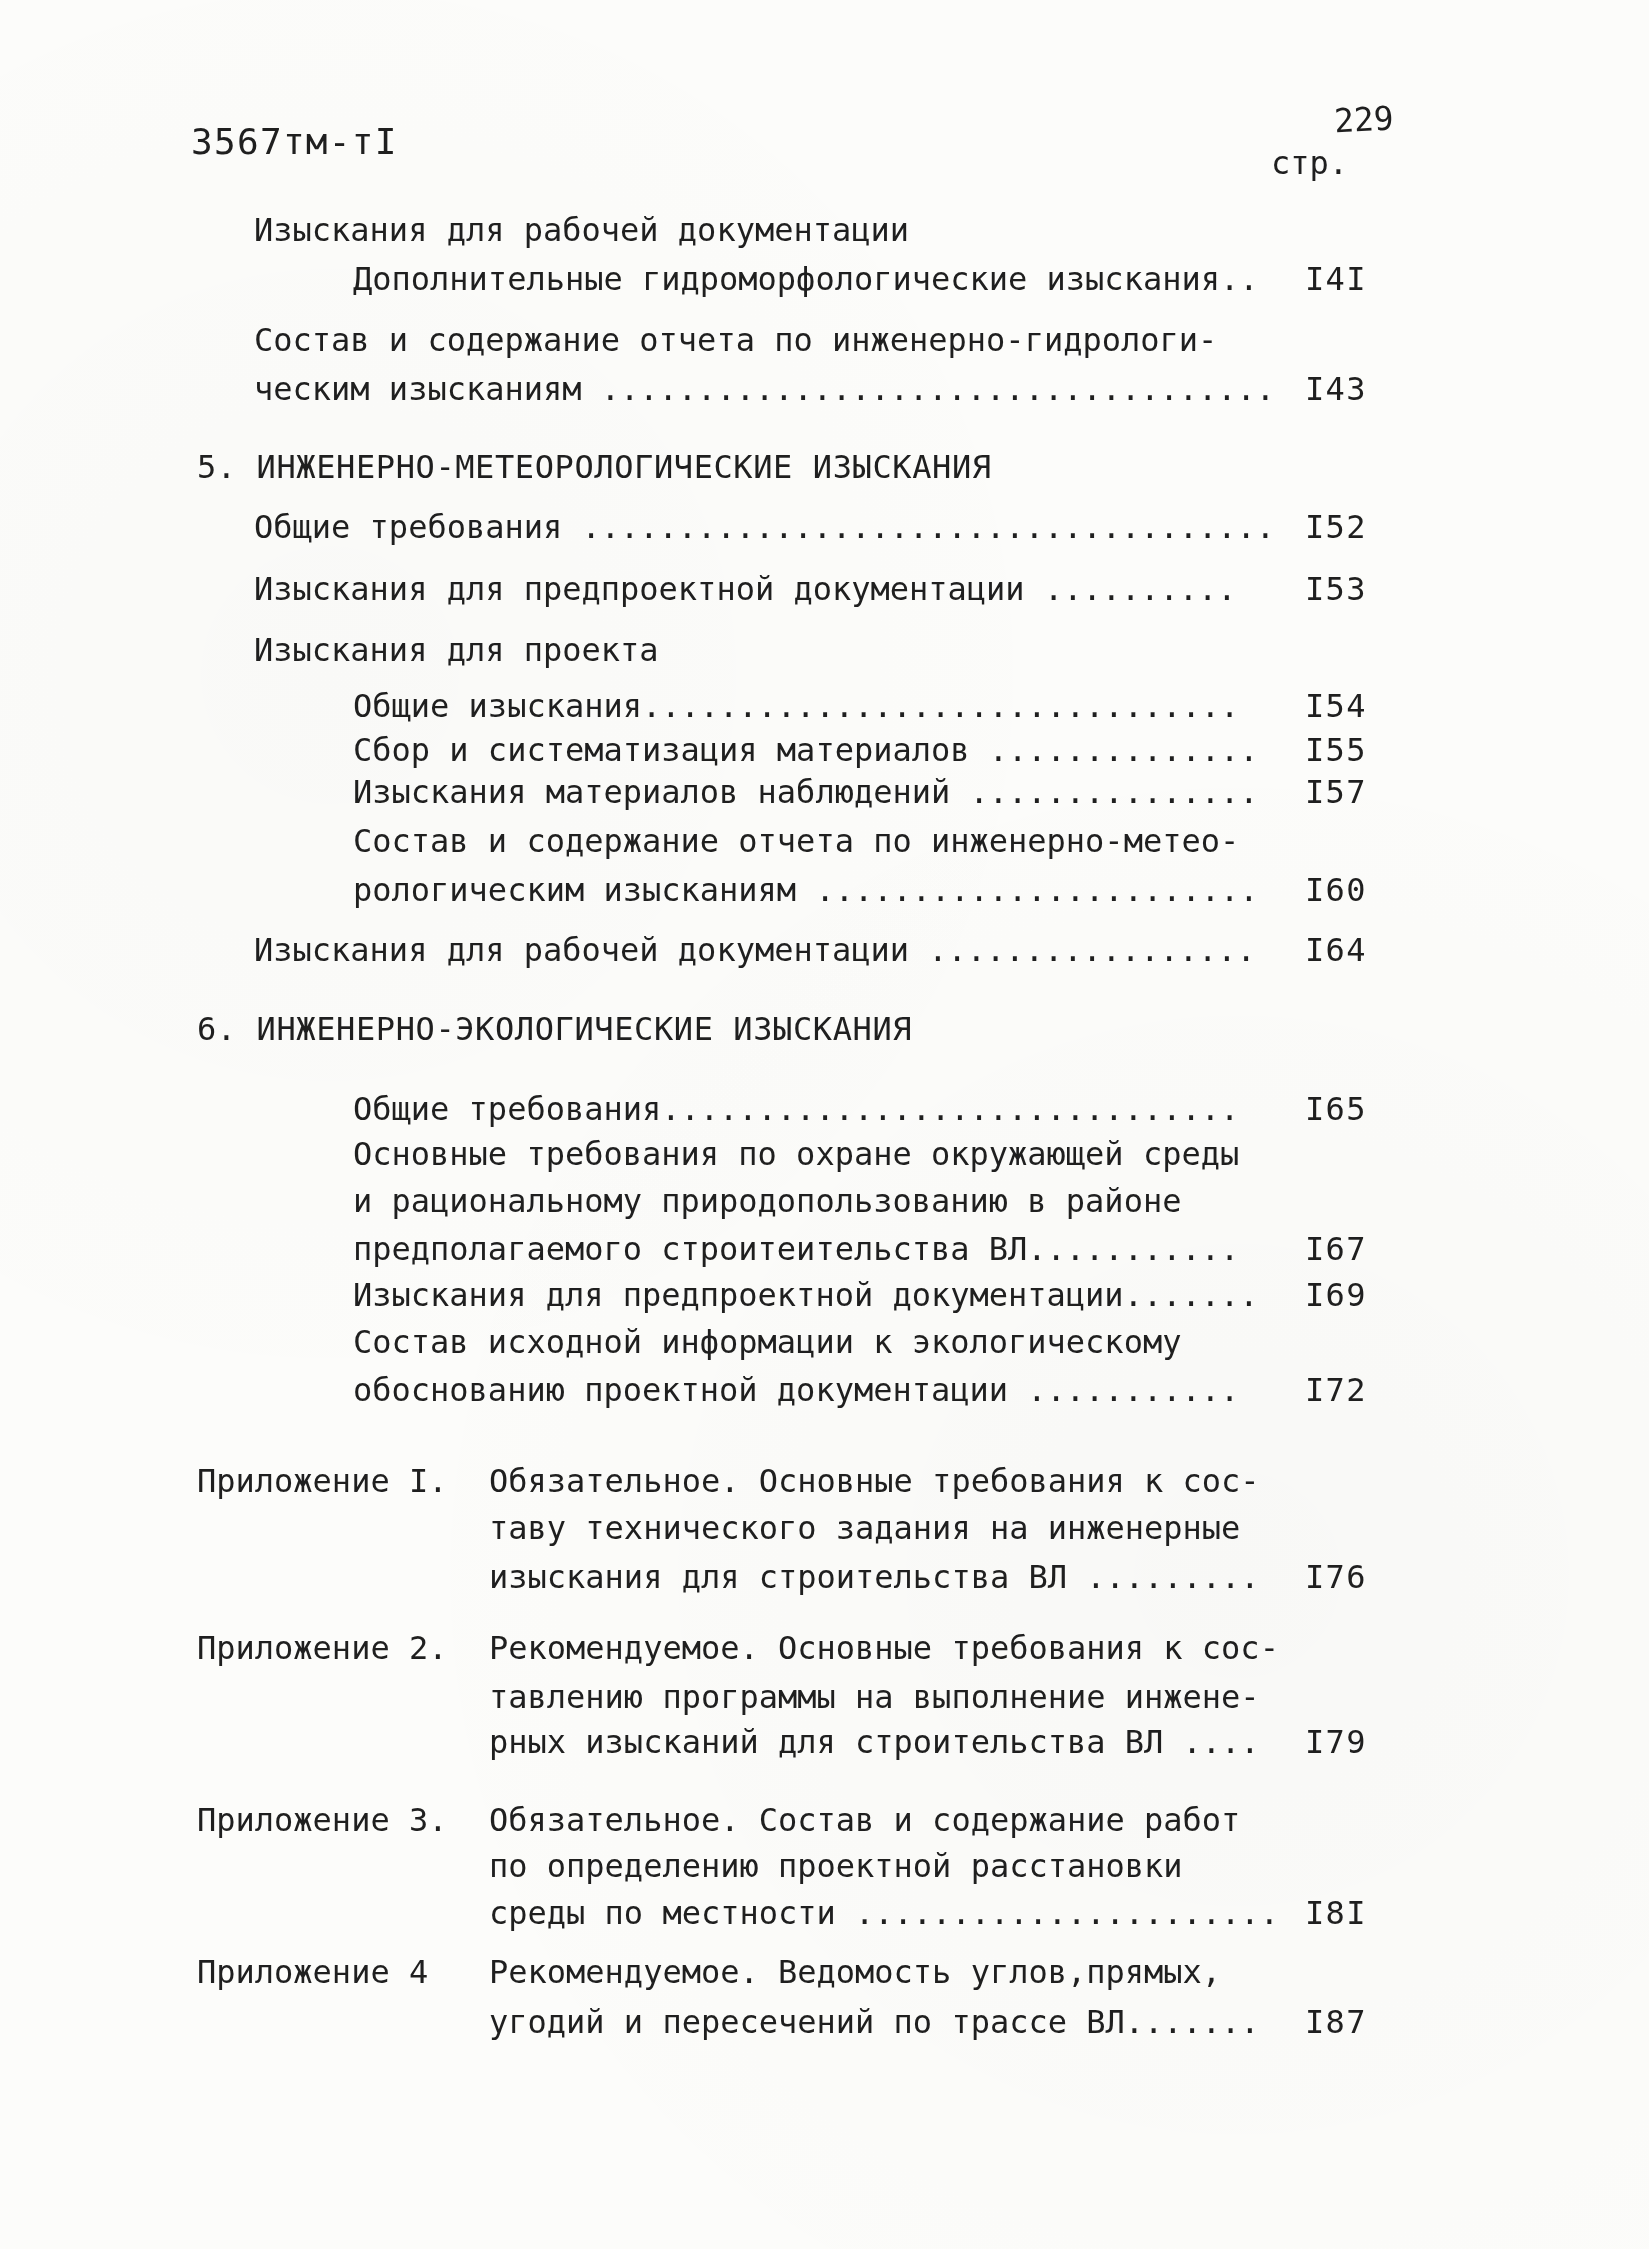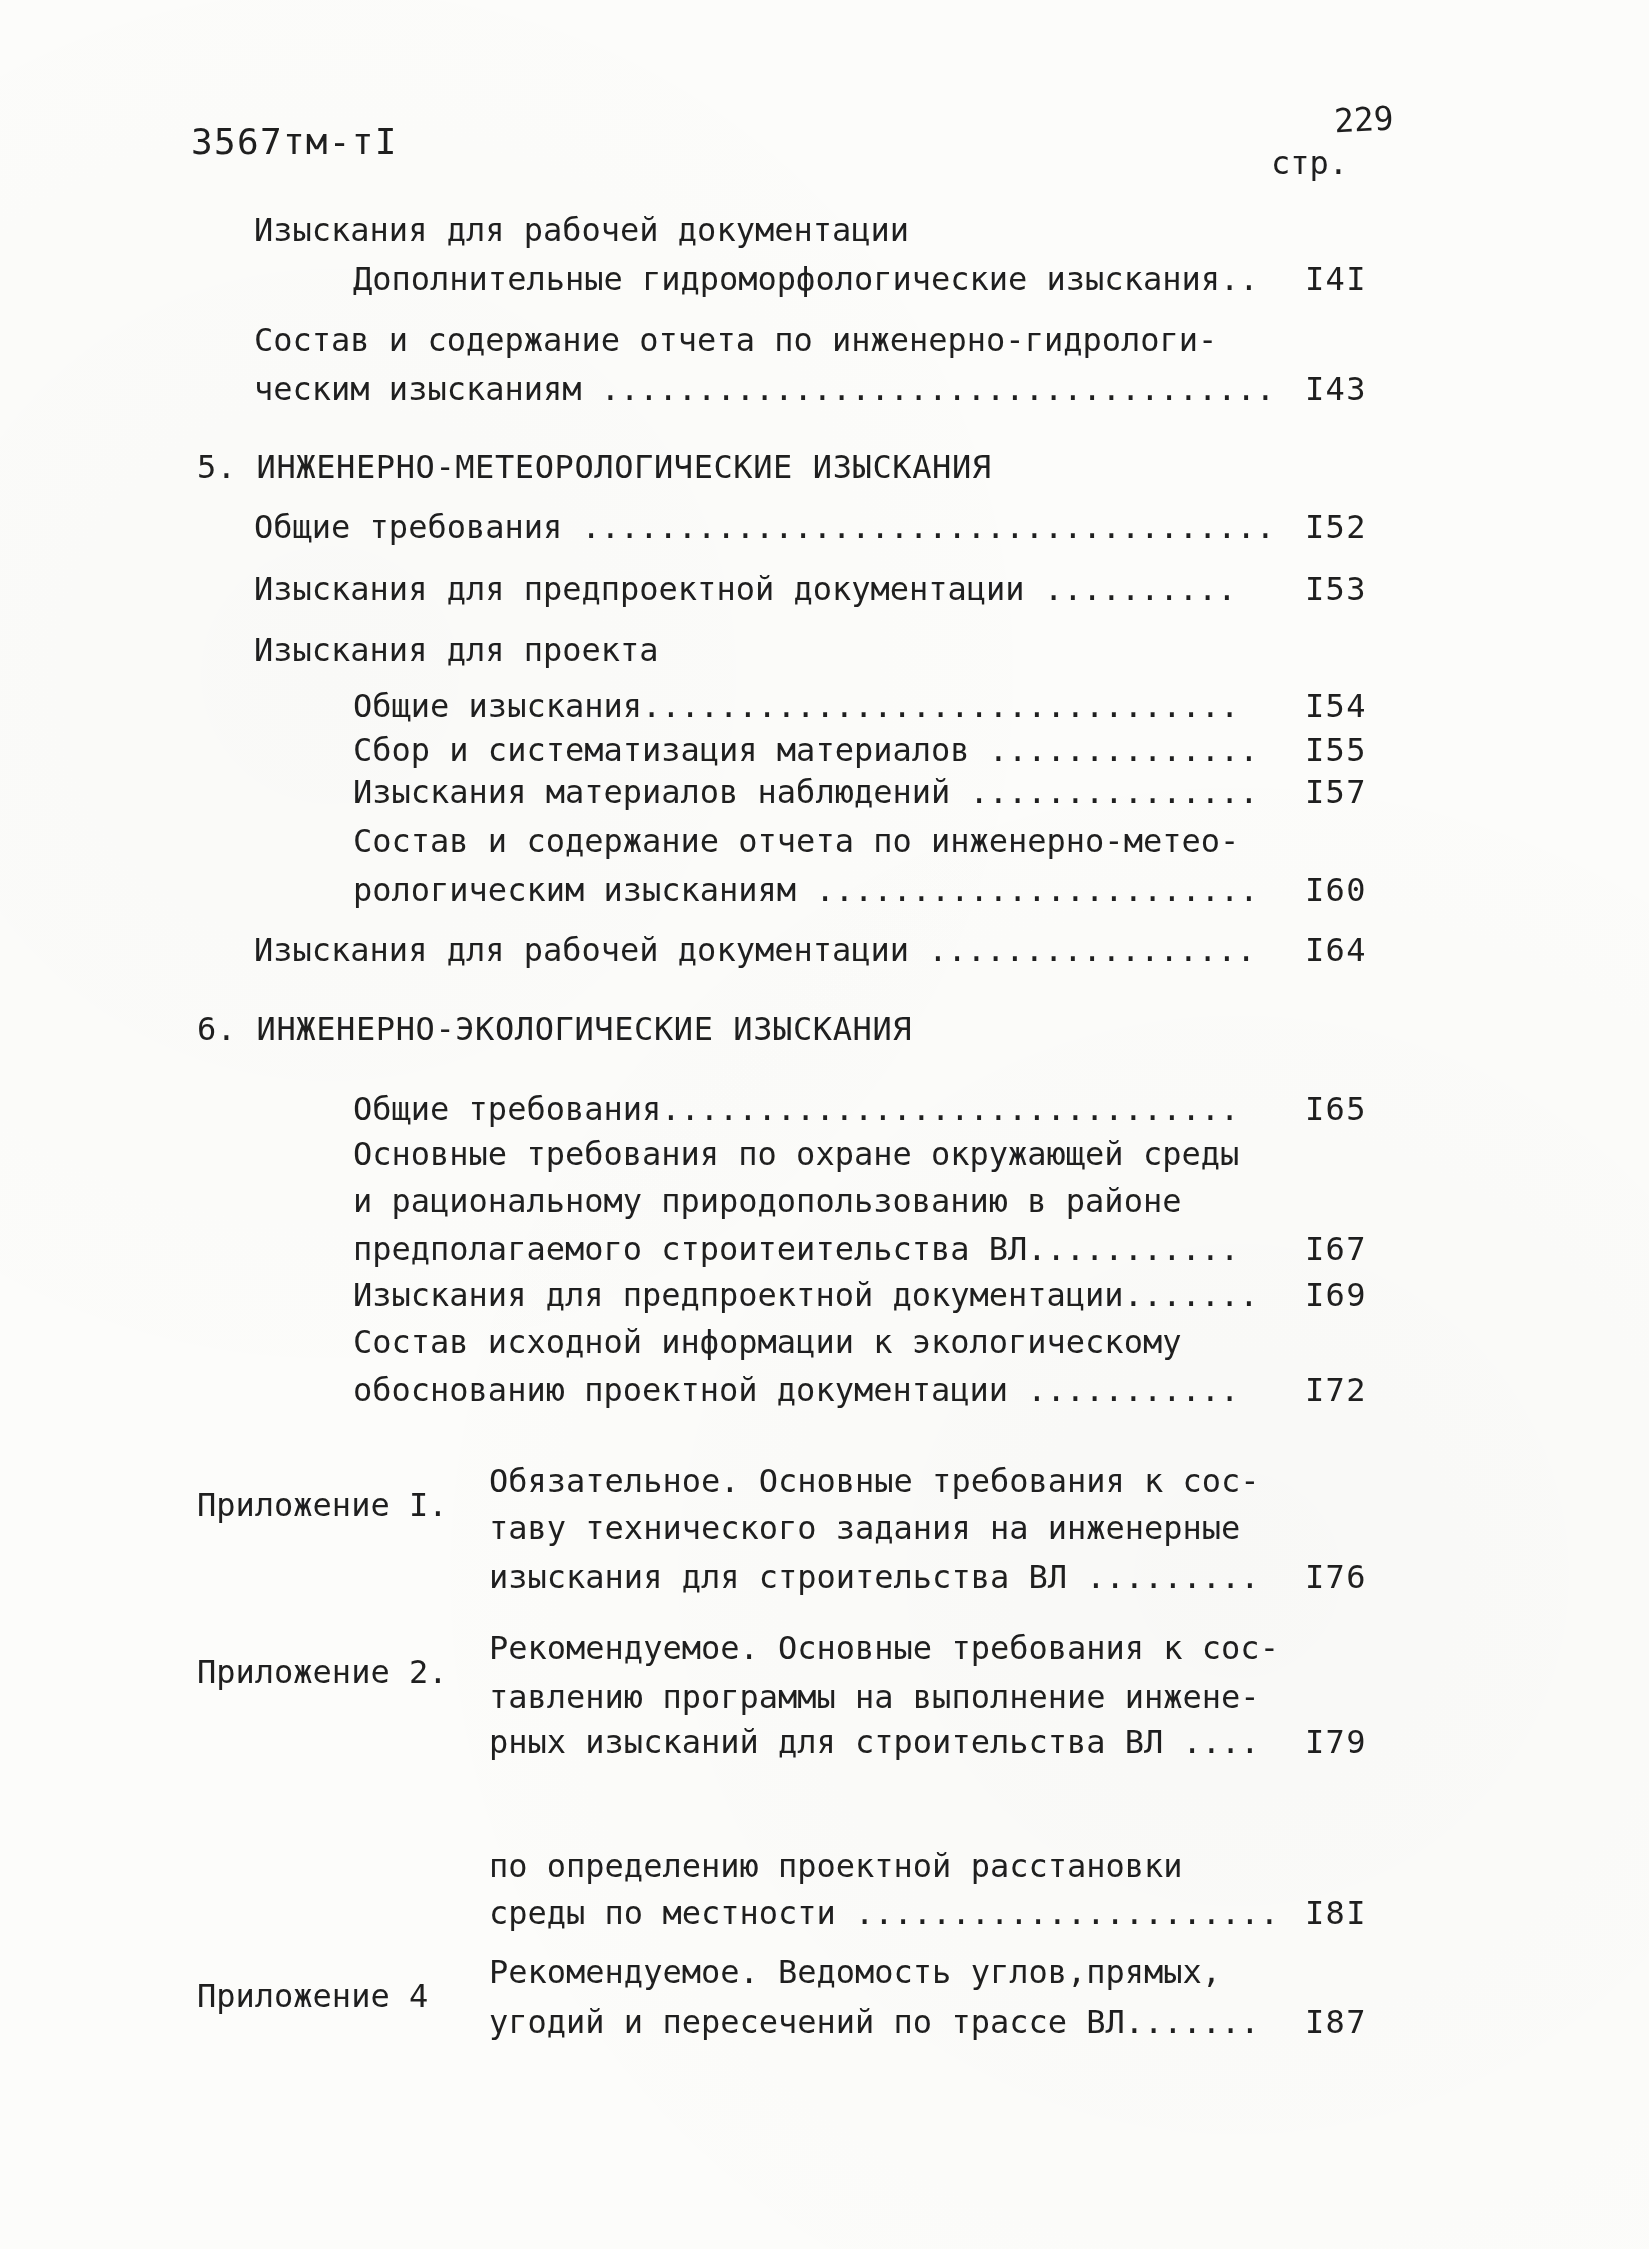--- a/index.html
+++ b/index.html
@@ -56,21 +56,20 @@
   }
   .t  { position: absolute; top: 0; }
   .x0 { left: 197px; }
   .x1 { left: 254px; }
   .x2 { left: 353px; }
   .x3 { left: 489px; }
   .lbl {
     position: absolute;
     left: 197px;
     top: 0;
-    margin-top: 24px;
   }
   .pg {
     position: absolute;
     left: 1305px;
     top: 0;
     letter-spacing: 1.3px;
   }
   .heading { letter-spacing: 0.6px; }
 </style>
 </head>
@@ -204,20 +203,24 @@
 
   <div class="row" style="top:1678px">
     <span class="t x3">тавлению программы на выполнение инжене-</span>
   </div>
 
   <div class="row" style="top:1723px">
     <span class="t x3">рных изысканий для строительства ВЛ ....</span>
     <span class="pg">I79</span>
   </div>
 
+  <div class="row" style="top:1801px">
+    <span class="lbl">Приложение 3.</span>
+    <span class="t x3">Обязательное. Состав и содержание работ</span>
+  </div>
 
   <div class="row" style="top:1847px">
     <span class="t x3">по определению проектной расстановки</span>
   </div>
 
   <div class="row" style="top:1894px">
     <span class="t x3">среды по местности ......................</span>
     <span class="pg">I8I</span>
   </div>
 

